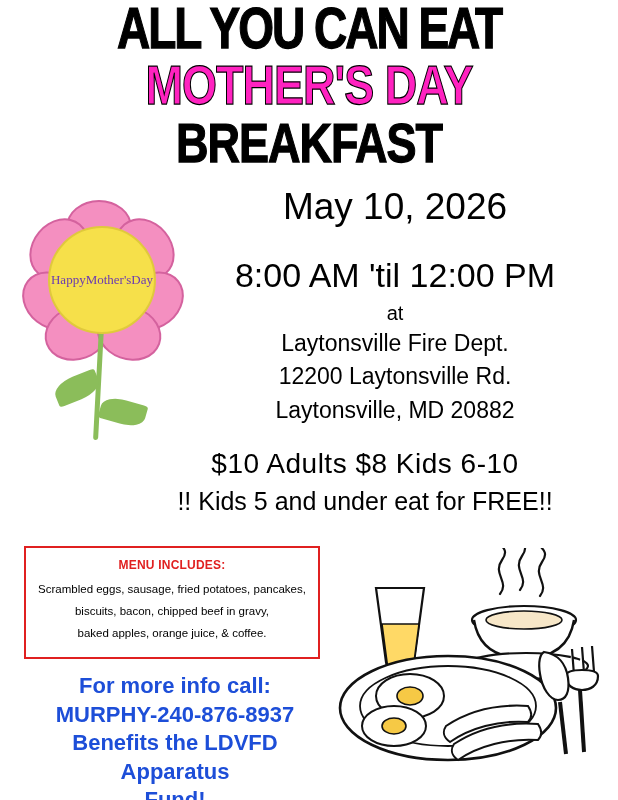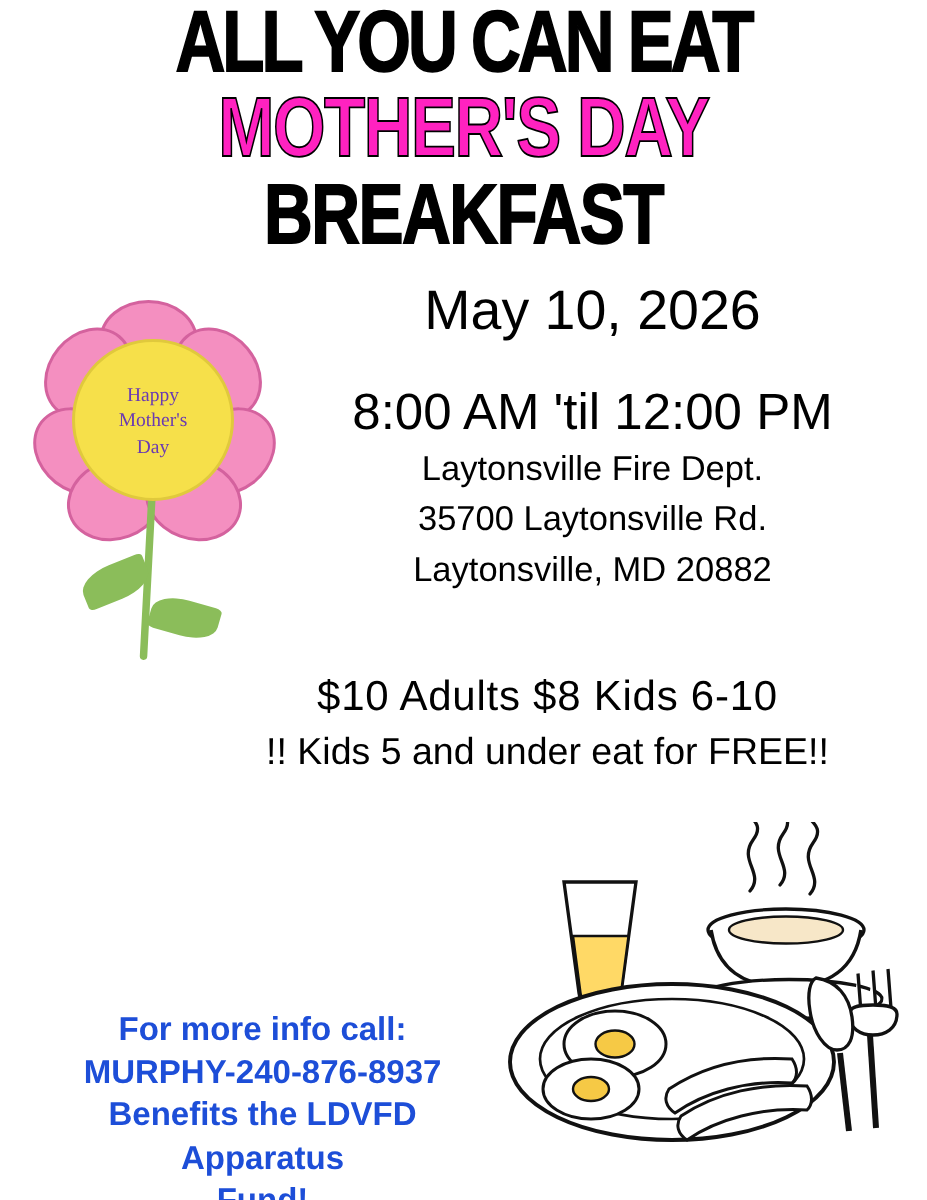--- a/index.html
+++ b/index.html
@@ -123,21 +123,21 @@
     position: absolute;
     left: 28px;
     top: 26px;
     width: 104px;
     height: 104px;
     background: #f6e04a;
     border: 2px solid #e0c93c;
     border-radius: 50%;
     z-index: 5;
     display: flex;
-    flex-direction: column;
+    flex-direction: row;
     align-items: center;
     justify-content: center;
   }
   .flower-text {
     font-family: "Liberation Serif", serif;
     font-size: 13px;
     color: #6a3ab2;
     text-align: center;
     line-height: 1.35;
   }
@@ -232,30 +232,37 @@
       <div class="flower-text">Day</div>
     </div>
     <div class="stem"></div>
     <div class="leaf" style="left:34px; top:176px; transform:rotate(-22deg);"></div>
     <div class="leaf" style="left:80px; top:200px; transform:rotate(16deg);"></div>
   </div>
 
   <div class="info">
     <div class="date">May 10, 2026</div>
     <div class="time">8:00 AM 'til 12:00 PM</div>
+    <div class="at">at</div>
     <div class="venue">Laytonsville Fire Dept.</div>
-    <div class="venue">35700 Laytonsville Rd.</div>
+    <div class="venue">12200 Laytonsville Rd.</div>
     <div class="venue">Laytonsville, MD 20882</div>
   </div>
 
   <div class="pricing">
     <div class="price-line">$10 Adults  $8 Kids 6-10</div>
     <div class="free-line">!! Kids 5 and under eat for FREE!!</div>
   </div>
 
+  <div class="menu-box">
+    <div class="menu-title">MENU INCLUDES:</div>
+    <div class="menu-item">Scrambled eggs, sausage, fried potatoes, pancakes,</div>
+    <div class="menu-item">biscuits, bacon, chipped beef in gravy,</div>
+    <div class="menu-item">baked apples, orange juice, &amp; coffee.</div>
+  </div>
 
   <div class="contact">
     <div class="contact-line">For more info call:</div>
     <div class="contact-line">MURPHY-240-876-8937</div>
     <div class="contact-line">Benefits the LDVFD Apparatus</div>
     <div class="contact-line">Fund!</div>
   </div>
 
   <div class="plate-art">
     <svg width="282" height="230" viewBox="0 0 282 230" xmlns="http://www.w3.org/2000/svg">

